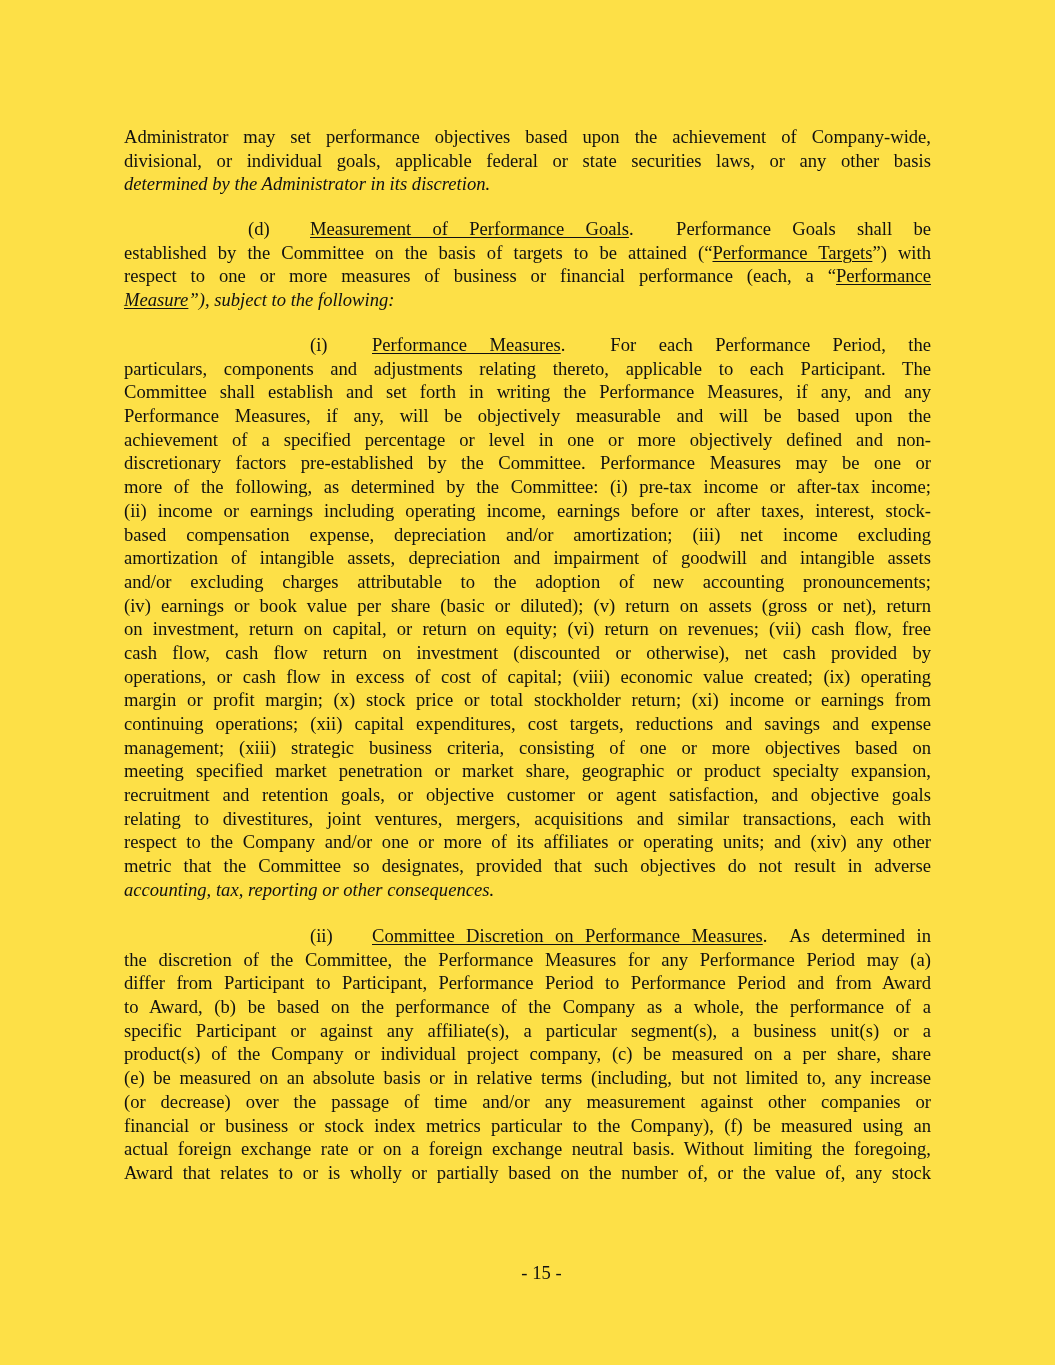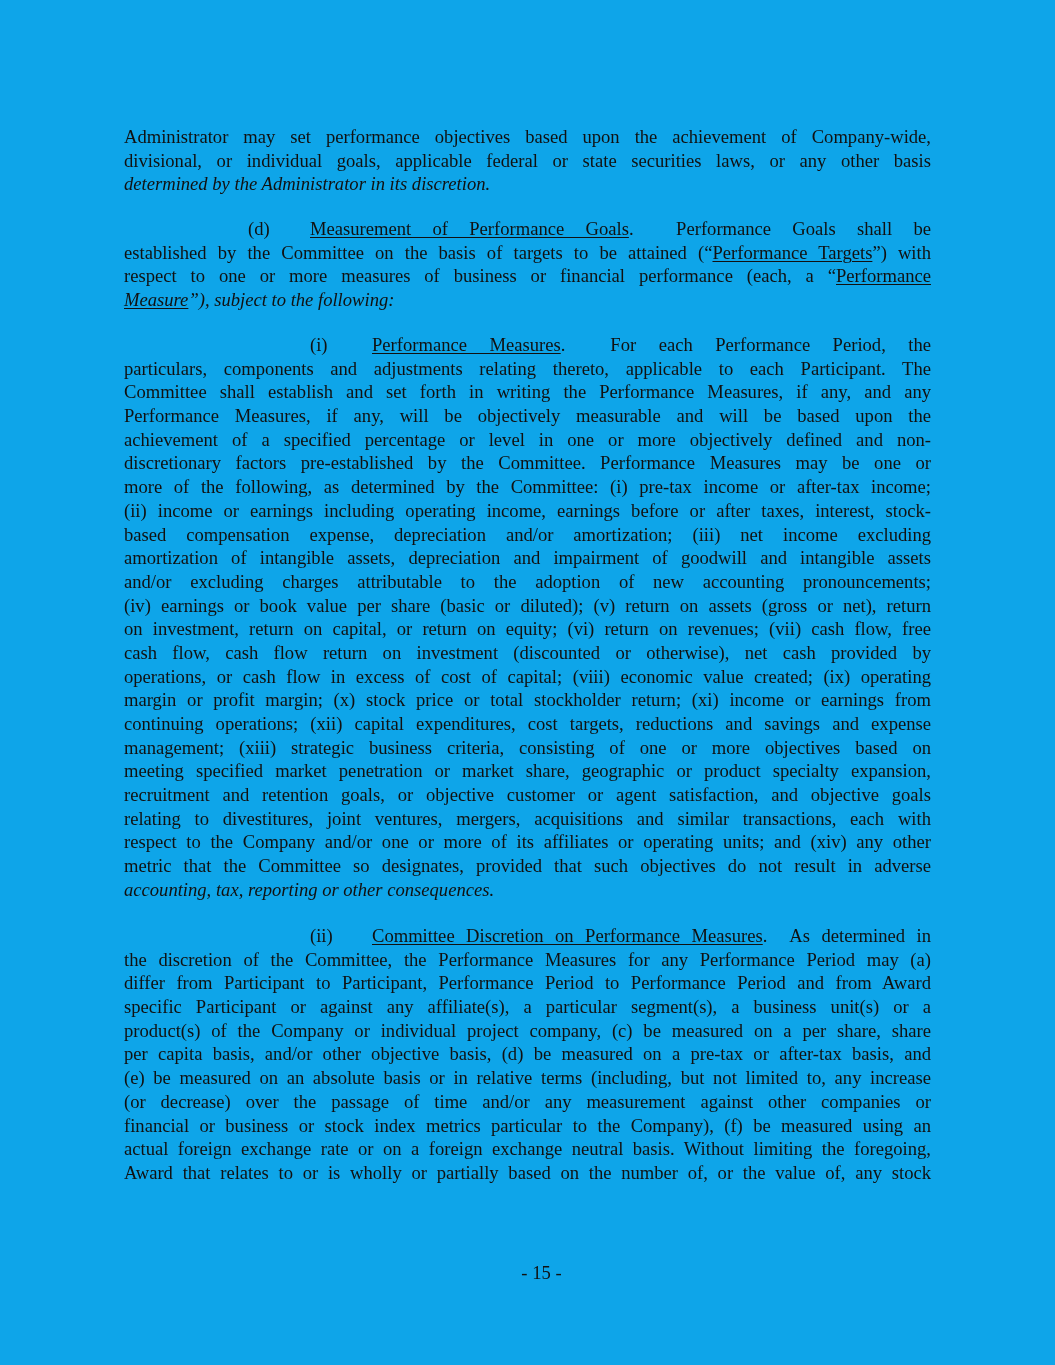--- a/index.html
+++ b/index.html
@@ -1,19 +1,19 @@
 <!DOCTYPE html>
 <html><head>
 <meta charset="utf-8">
 <style>
   html, body { margin: 0; padding: 0; background: #ffffff; }
   body { width: 1055px; height: 1365px; position: relative; overflow: hidden; }
   .page {
     position: absolute; left: 0; top: 0; width: 1055px; height: 1365px;
-    background: #0ea5e9; color: #111111;
+    background: #fde047; color: #111111;
     font-family: "Liberation Serif", "DejaVu Serif", serif;
     font-size: 18.6px;
   }
   .para { position: absolute; left: 124px; width: 807px; }
   .line {
     display: block; height: 23.7px; line-height: 23.7px;
     white-space: nowrap; text-align: justify; text-align-last: justify;
   }
   .line.last { text-align: center; text-align-last: left; font-style: italic; }
   .u { text-decoration: underline; text-underline-offset: 2px; text-decoration-thickness: 1px; }
@@ -67,23 +67,23 @@
     <span class="line">relating to divestitures, joint ventures, mergers, acquisitions and similar transactions, each with</span>
     <span class="line">respect to the Company and/or one or more of its affiliates or operating units; and (xiv) any other</span>
     <span class="line">metric that the Committee so designates, provided that such objectives do not result in adverse</span>
     <span class="line last">accounting, tax, reporting or other consequences.</span>
   </div>
 
   <div class="para" style="top:924px;">
     <span class="line"><span class="indent-i"></span><span class="num">(ii)</span><span class="u">Committee Discretion on Performance Measures</span><span>.</span>&nbsp; <span>As determined in</span></span>
     <span class="line">the discretion of the Committee, the Performance Measures for any Performance Period may (a)</span>
     <span class="line">differ from Participant to Participant, Performance Period to Performance Period and from Award</span>
+    <span class="line">to Award, (b) be based on the performance of the Company as a whole, the performance of a</span>
     <span class="line">specific Participant or against any affiliate(s), a particular segment(s), a business unit(s) or a</span>
     <span class="line">product(s) of the Company or individual project company, (c) be measured on a per share, share</span>
-    <span class="line">per capita basis, and/or other objective basis, (d) be measured on a pre-tax or after-tax basis, and</span>
     <span class="line">(e) be measured on an absolute basis or in relative terms (including, but not limited to, any increase</span>
     <span class="line">(or decrease) over the passage of time and/or any measurement against other companies or</span>
     <span class="line">financial or business or stock index metrics particular to the Company), (f) be measured using an</span>
     <span class="line">actual foreign exchange rate or on a foreign exchange neutral basis. Without limiting the foregoing,</span>
     <span class="line">Award that relates to or is wholly or partially based on the number of, or the value of, any stock</span>
   </div>
 
   <div class="footer">- 15 -</div>
 </div>
 

